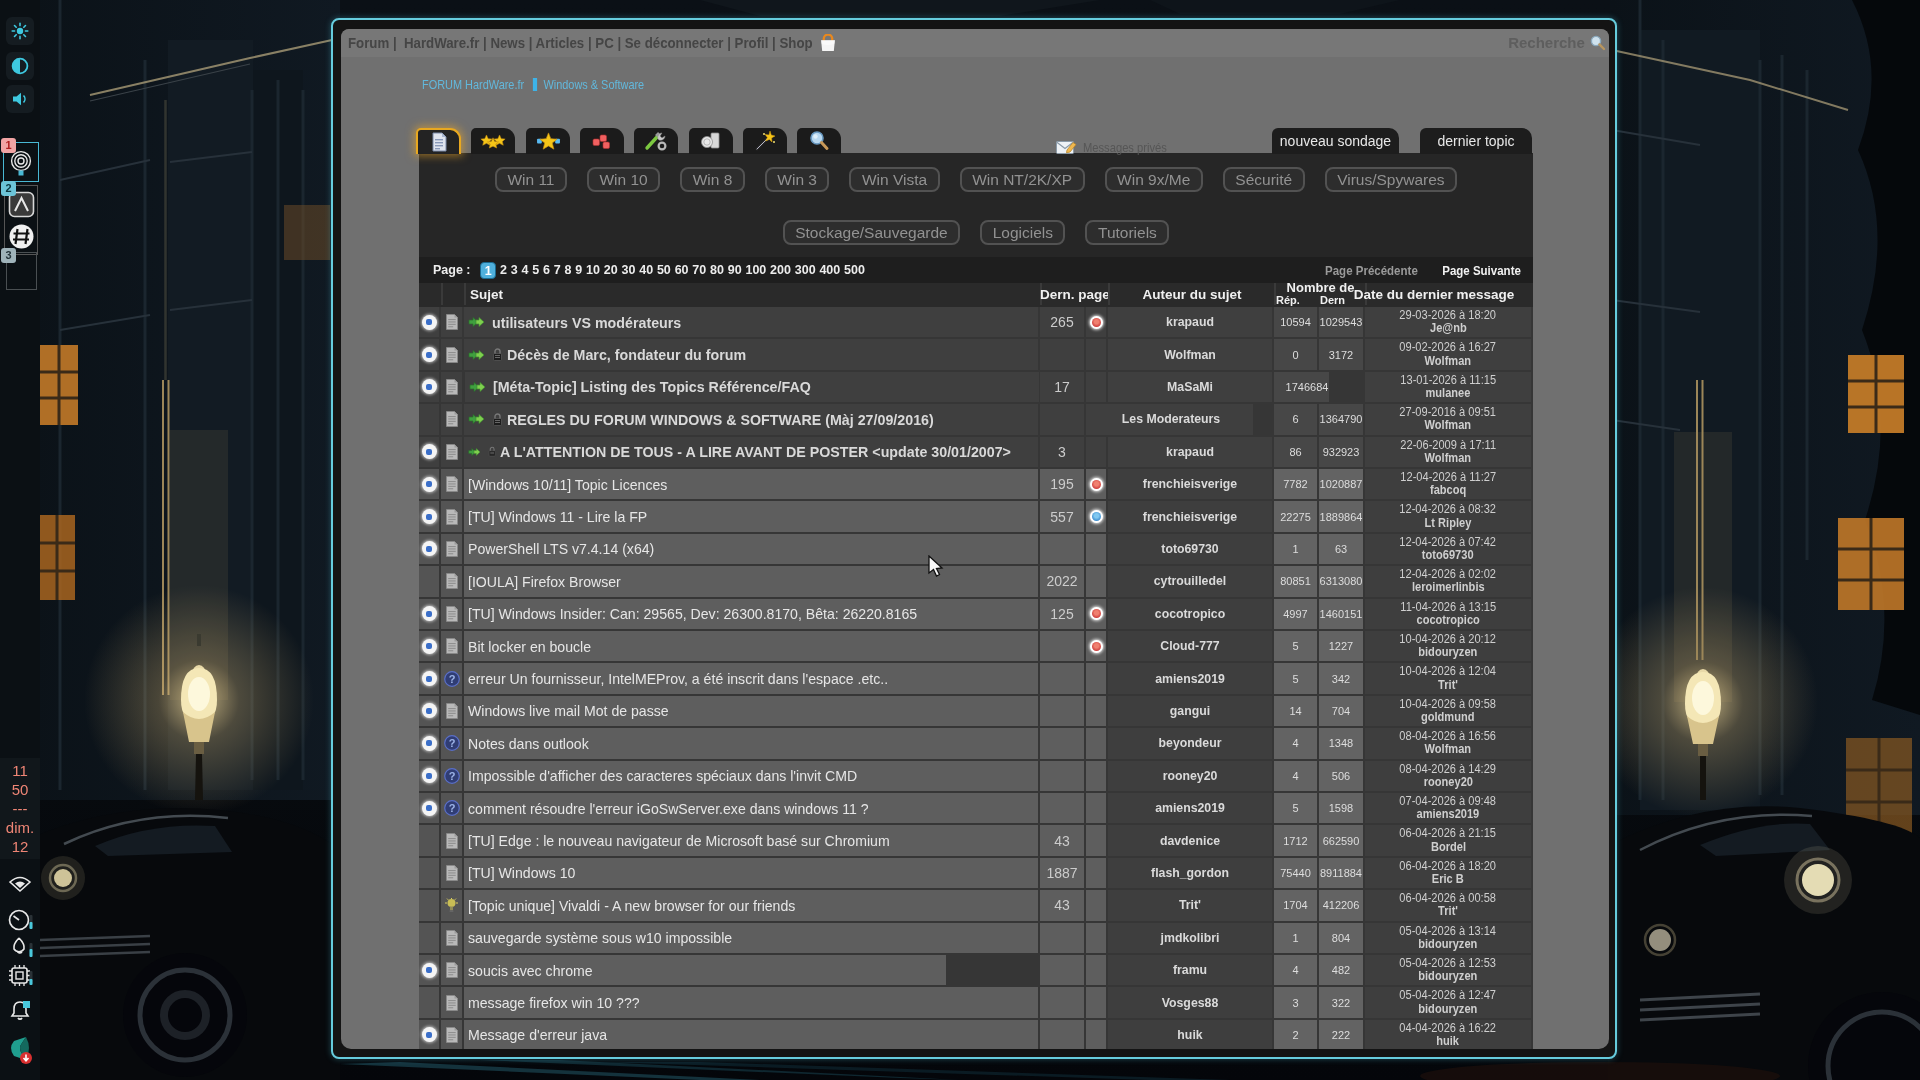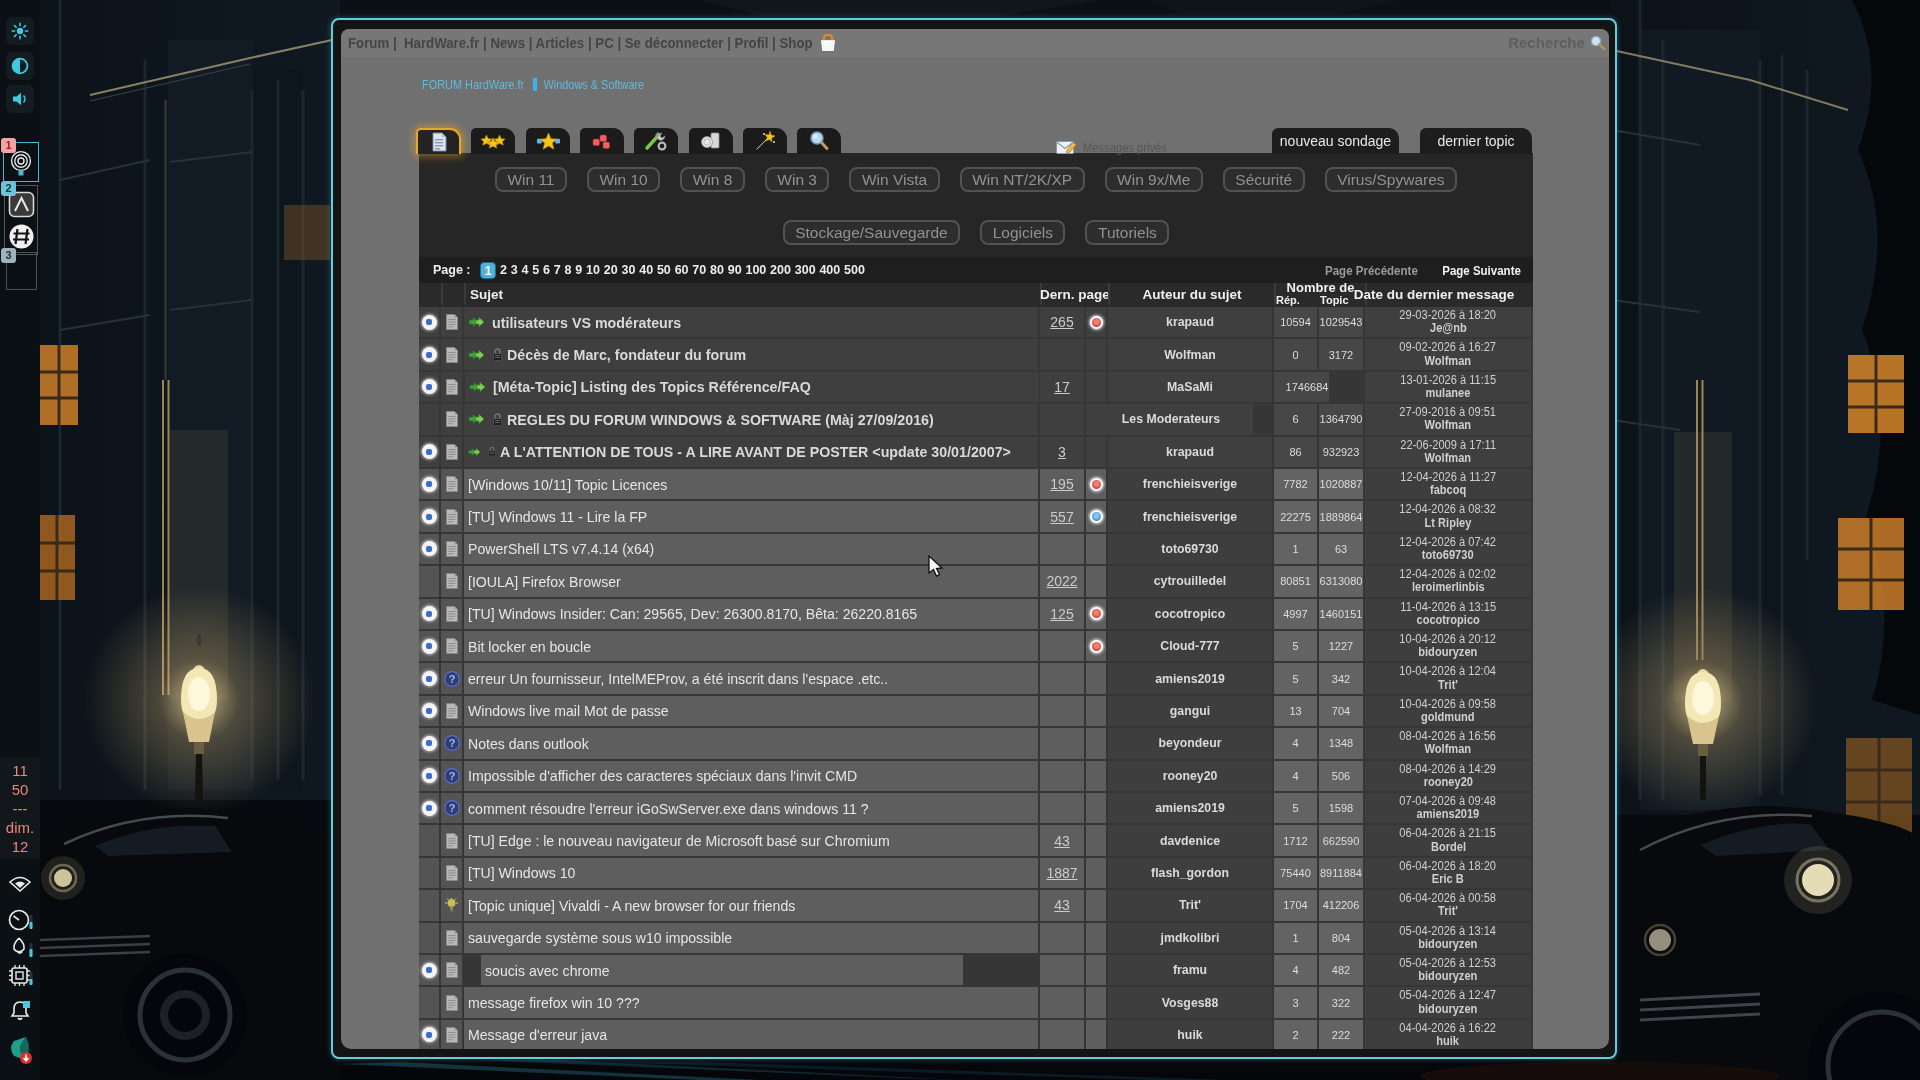--- a/index.html
+++ b/index.html
@@ -31,21 +31,21 @@
 #prow .nav .prev { color:#9a9a9a; } #prow .nav .next { color:#f2f2f2; }
 #thead { position:absolute; left:78px; top:254px; width:1114px; height:24px; background:#2a2a2a; color:#f0f0f0; font-weight:bold; font-size:13.5px; }
 #thead .h { position:absolute; top:0; height:22px; white-space:nowrap; display:flex; align-items:center; justify-content:center; border-left:2px solid #3a3a3a; }
 #table { position:absolute; left:78px; top:278px; width:1114px; height:742px; }
 .row { position:absolute; left:0; width:1114px; height:32.4px; background:#363636; }
 .c { position:absolute; top:0; height:30.4px; display:flex; align-items:center; justify-content:center; }
 .cs { justify-content:flex-start; padding-left:4px; font-size:15px; color:#e6e6e6; white-space:nowrap; overflow:hidden; }
 .cs > span { display:inline-block; transform:scaleX(.94); transform-origin:left center; }
 .sts { font-weight:bold; color:#d9d9d9; }
 .sts > span { transform:scaleX(.95); }
-.cd { font-size:14px; color:#cccccc;text-decoration:underline; }
+.cd { font-size:14px; color:#cccccc; }
 .ca { font-size:12.3px; font-weight:bold; color:#dadada; }
 .ca > span { display:inline-block; transform-origin:center center; white-space:nowrap; }
 .cn { font-size:11px; color:#dddddd; }
 .ct { flex-direction:column; font-size:12.3px; color:#cfcfcf; line-height:13.2px; }
 .ct > div { transform:scaleX(.9); white-space:nowrap; }
 .ct .b { font-weight:bold; }
 .st1,.sts,.std { background:#3f3f3f; } .sta { background:#3f3f3f; } .stn { background:#474747; }
 .nr1 { background:#545454; } .nrs,.nrd { background:#5e5e5e; } .nra { background:#3e3e3e; } .nrn { background:#636363; }
 .badge { position:absolute; width:15px; height:15px; border-radius:3px; font-size:11px; font-weight:bold; text-align:center; line-height:15px; z-index:4; }
 #cursor { position:absolute; left:928px; top:555px; z-index:9; }
@@ -389,21 +389,21 @@
           <span class="next">Page Suivante</span>
         </div>
  </div>
  <div id="thead">
   <div class="h" style="left:22px;width:23px"></div>
   <div class="h" style="left:45px;width:576px;justify-content:flex-start;padding-left:4px">Sujet</div>
   <div class="h" style="left:621px;width:68px">Dern. page</div>
   <div class="h" style="left:689px;width:166px">Auteur du sujet</div>
   <div class="h" style="left:855px;width:91px;flex-direction:column;line-height:12px;font-size:13px">Nombre de<div style="display:flex;width:100%;font-size:11px">
             <span style="width:45px">Rép.</span>
-            <span style="width:46px">Topic</span>
+            <span style="width:46px">Dern</span>
           </div></div>
   <div class="h" style="left:946px;width:136px">Date du dernier message</div>
  </div>
  <div id="table">
 <div class="row" style="top:0.0px">
           <div class="c c1 st1" style="left:0px;width:20px">
             <div style="width:15px;height:15px;border-radius:50%;background:#f4f4f4;box-shadow:0 0 3px 1px rgba(255,255,255,.6);display:flex;align-items:center;justify-content:center">
               <div style="width:6px;height:6px;border-radius:2px;background:#3a6ec8"></div>
             </div>
           </div>
@@ -836,21 +836,21 @@
             </svg>
           </div>
           <div class="c cs nrs" style="left:45px;width:574px">
             <span>Windows live mail Mot de passe</span>
           </div>
           <div class="c cd nrd" style="left:621px;width:44px"></div>
           <div class="c c1 nrd" style="left:667px;width:20px"></div>
           <div class="c ca nra" style="left:689px;width:164px">
             <span>gangui</span>
           </div>
-          <div class="c cn nrn" style="left:855px;width:43px">13</div>
+          <div class="c cn nrn" style="left:855px;width:43px">14</div>
           <div class="c cn nrn" style="left:900px;width:44px">704</div>
           <div class="c ct nra" style="left:946px;width:166px">
             <div>10-04-2026 à 09:58</div>
             <div class="b">goldmund</div>
           </div>
         </div>
 <div class="row" style="top:421.2px">
           <div class="c c1 nr1" style="left:0px;width:20px">
             <div style="width:15px;height:15px;border-radius:50%;background:#f4f4f4;box-shadow:0 0 3px 1px rgba(255,255,255,.6);display:flex;align-items:center;justify-content:center">
               <div style="width:6px;height:6px;border-radius:2px;background:#3a6ec8"></div>
@@ -1046,21 +1046,21 @@
           <div class="c c1 nr1" style="left:22px;width:21px">
             <svg width="14" height="16" viewBox="0 0 14 16">
               <path d="M1.5 0.5 H9.5 L12.5 3.5 V15.5 H1.5 Z" fill="#b9b9b9" stroke="#8a8a8a" stroke-width="0.8"></path>
               <path d="M9.5 0.5 L9.5 3.5 L12.5 3.5 Z" fill="#9c9c9c"></path>
               <rect x="3.2" y="5" width="7.5" height="1.1" fill="#8f8f8f"></rect>
               <rect x="3.2" y="7.4" width="7.5" height="1.1" fill="#8f8f8f"></rect>
               <rect x="3.2" y="9.8" width="7.5" height="1.1" fill="#8f8f8f"></rect>
               <rect x="3.2" y="12.2" width="5" height="1.1" fill="#8f8f8f"></rect>
             </svg>
           </div>
-          <div class="c cs nrs" style="left:62px;width:482px">
+          <div class="c cs nrs" style="left:45px;width:482px">
             <span>soucis avec chrome</span>
           </div>
           <div class="c cd nrd" style="left:621px;width:44px"></div>
           <div class="c c1 nrd" style="left:667px;width:20px"></div>
           <div class="c ca nra" style="left:689px;width:164px">
             <span>framu</span>
           </div>
           <div class="c cn nrn" style="left:855px;width:43px">4</div>
           <div class="c cn nrn" style="left:900px;width:44px">482</div>
           <div class="c ct nra" style="left:946px;width:166px">

